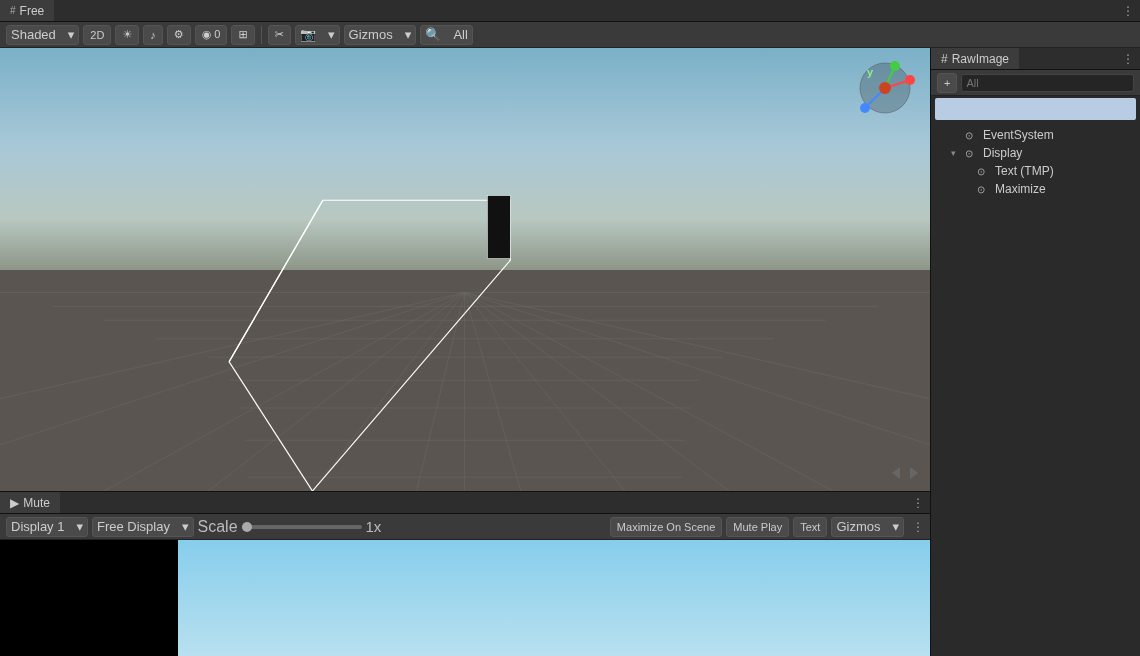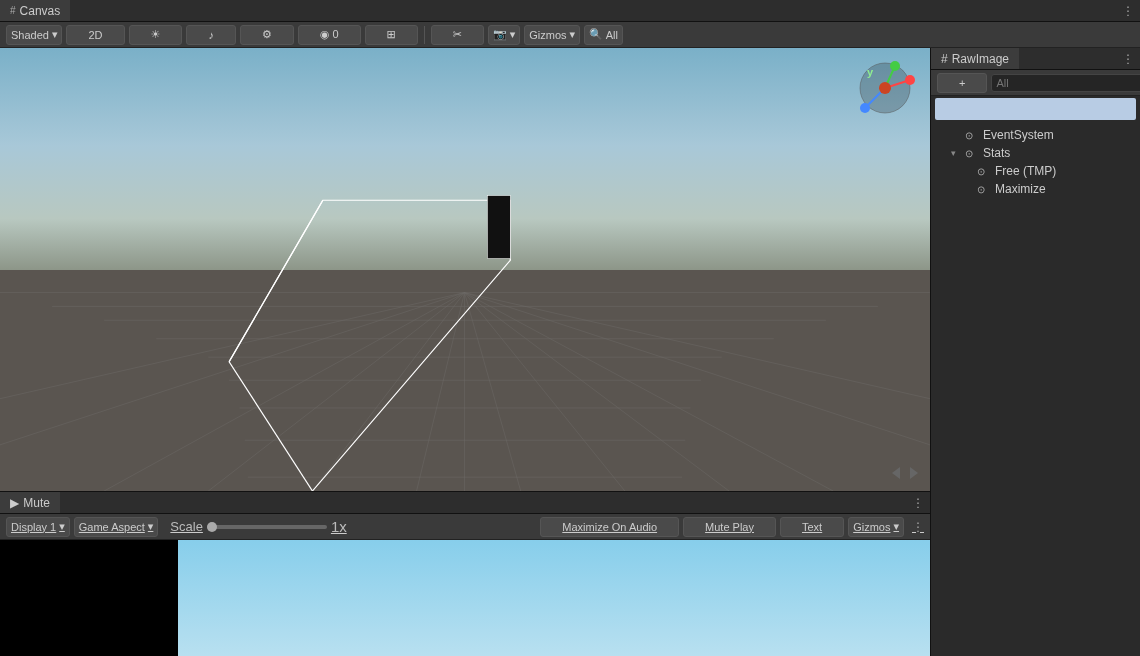--- a/index.html
+++ b/index.html
@@ -48,21 +48,21 @@
     .scene-toolbar {
       height: 26px;
       background: #3a3a3a;
       display: flex;
       align-items: center;
       padding: 0 6px;
       gap: 4px;
       border-bottom: 1px solid #222;
     }
     .toolbar-btn {
-      padding: 2px 21px;
+      padding: 2px 6px;
       background: #4a4a4a;
       border: 1px solid #555;
       border-radius: 3px;
       color: #ccc;
       font-size: 11px;
       cursor: pointer;
       height: 20px;
       display: flex;
       align-items: center;
     }
@@ -74,23 +74,23 @@
     }
     .toolbar-dropdown {
       display: flex;
       align-items: center;
       background: #4a4a4a;
       border: 1px solid #555;
       border-radius: 3px;
       padding: 2px 4px;
       height: 20px;
       cursor: pointer;
-      font-size: 11px;
-      color: #ccc;
-      gap: 3px;
+      font-size: 13px;
+      color: #ccc;
+      gap: 12px;
     }
 
     
     .main-area {
       display: flex;
       flex: 1;
       overflow: hidden;
     }
 
     
@@ -179,21 +179,20 @@
     }
 
     .game-toolbar {
       height: 26px;
       background: #3a3a3a;
       display: flex;
       align-items: center;
       padding: 0 6px;
       gap: 4px;
       border-bottom: 1px solid #222;
-      text-decoration: underline;
     }
 
     .game-viewport {
       flex: 1;
       display: flex;
       overflow: hidden;
     }
 
     .game-black-area {
       width: 178px;
@@ -313,21 +312,21 @@
       width: 100%;
       height: 100%;
     }
   </style>
 </head>
 <body>
 
 <div class="top-tab-bar">
   <div class="scene-tab">
     <span class="tab-icon">#</span>
-    <span>Canvas</span>
+    <span>Free</span>
   </div>
   <div class="tab-menu-btn">⋮</div>
 </div>
 
 <div class="scene-toolbar">
   <div class="toolbar-dropdown">
     <span>Shaded</span>
     <span>▾</span>
   </div>
   <div class="toolbar-btn">
@@ -450,29 +449,29 @@
         </div>
         <div style="margin-left:auto;padding-right:6px;color:#aaa;cursor:pointer">⋮</div>
       </div>
 
       <div class="game-toolbar">
         <div class="toolbar-dropdown">
           <span>Display 1</span>
           <span>▾</span>
         </div>
         <div class="toolbar-dropdown">
-          <span>Game Aspect</span>
+          <span>Free Display</span>
           <span>▾</span>
         </div>
-        <span style="margin-left:8px;color:#bbb;font-size:13px">Scale</span>
+        <span style="color:#bbb;font-size:16px">Scale</span>
         <input type="range" class="scale-slider" min="0" max="100" value="0" style="">
         <span style="color:#bbb;font-size:15px">1x</span>
         <div style="flex:1"></div>
         <div class="toolbar-btn">
-          <span>Maximize On Audio</span>
+          <span>Maximize On Scene</span>
         </div>
         <div class="toolbar-btn">
           <span>Mute Play</span>
         </div>
         <div class="toolbar-btn">
           <span>Text</span>
         </div>
         <div class="toolbar-dropdown">
           <span>Gizmos</span>
           <span>▾</span>
@@ -507,26 +506,26 @@
 
     <div class="hierarchy-list">
       <div class="hierarchy-item indent1">
         <span class="item-arrow"></span>
         <span class="item-icon">⊙</span>
         <span>EventSystem</span>
       </div>
       <div class="hierarchy-item indent1">
         <span class="item-arrow">▾</span>
         <span class="item-icon">⊙</span>
-        <span>Stats</span>
+        <span>Display</span>
       </div>
       <div class="hierarchy-item indent2">
         <span class="item-arrow"></span>
         <span class="item-icon">⊙</span>
-        <span>Free (TMP)</span>
+        <span>Text (TMP)</span>
       </div>
       <div class="hierarchy-item indent2">
         <span class="item-arrow"></span>
         <span class="item-icon">⊙</span>
         <span>Maximize</span>
       </div>
     </div>
   </div>
 
 </div>

